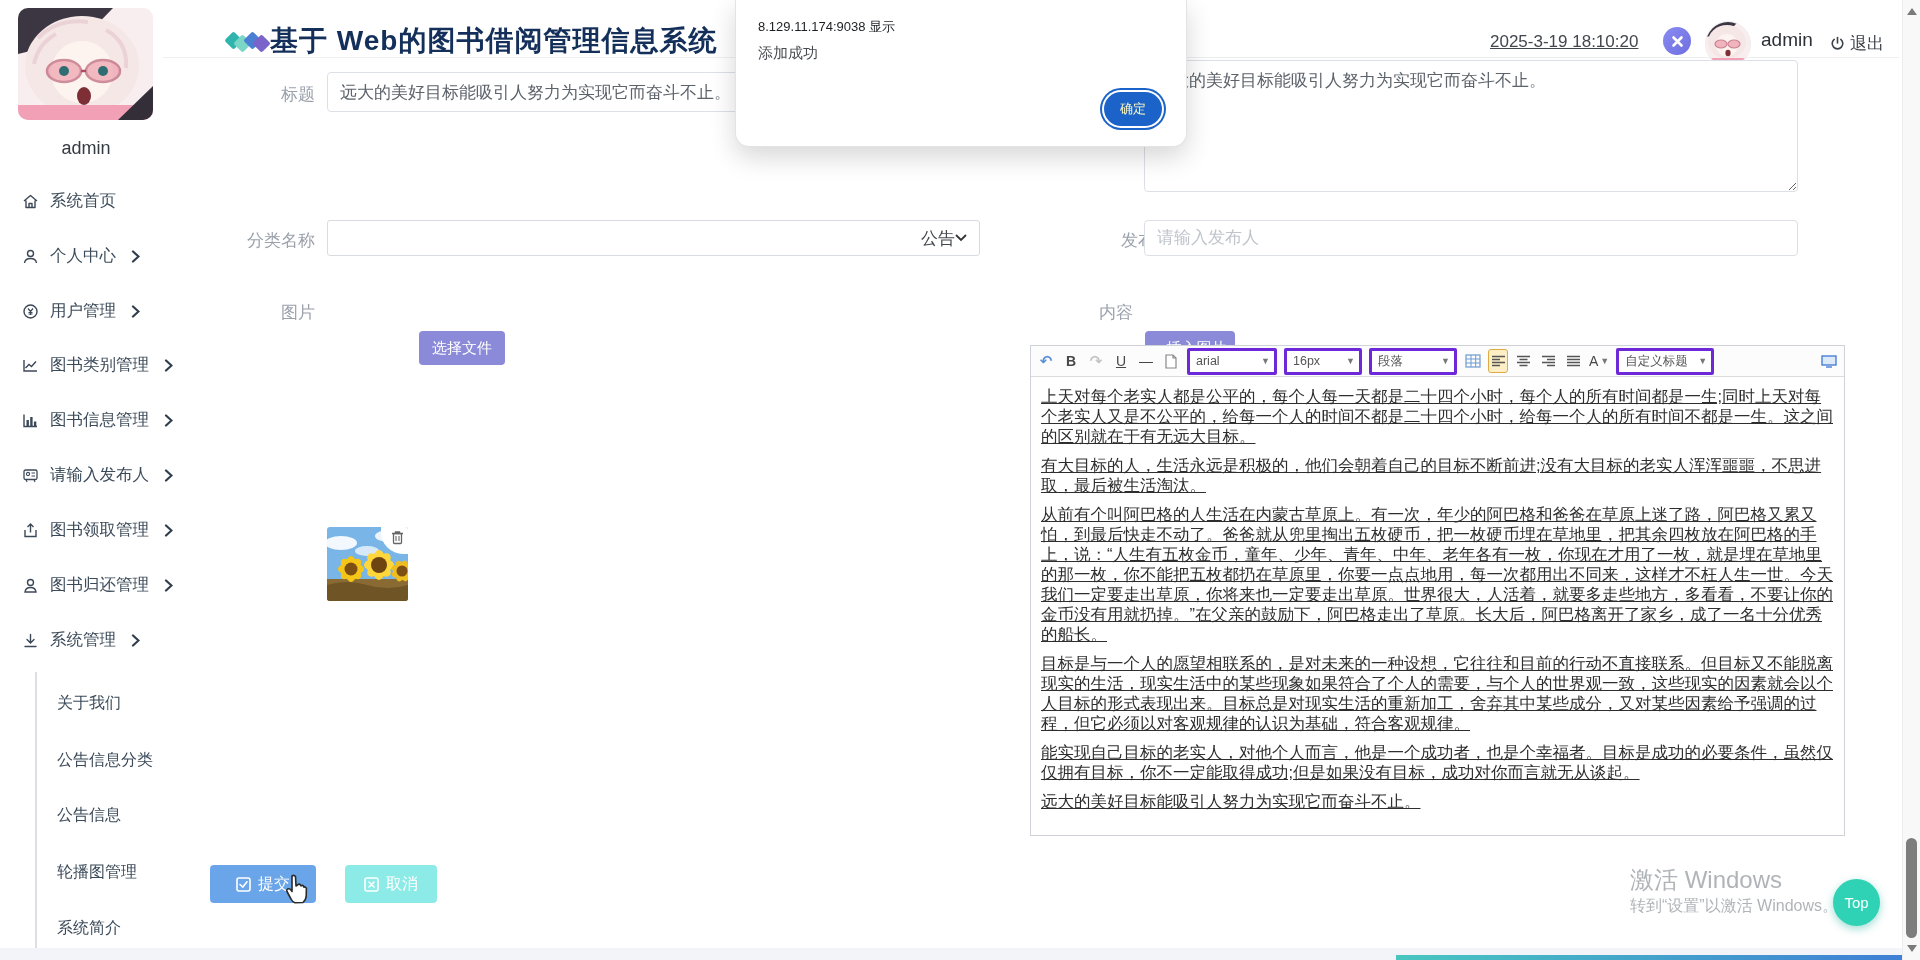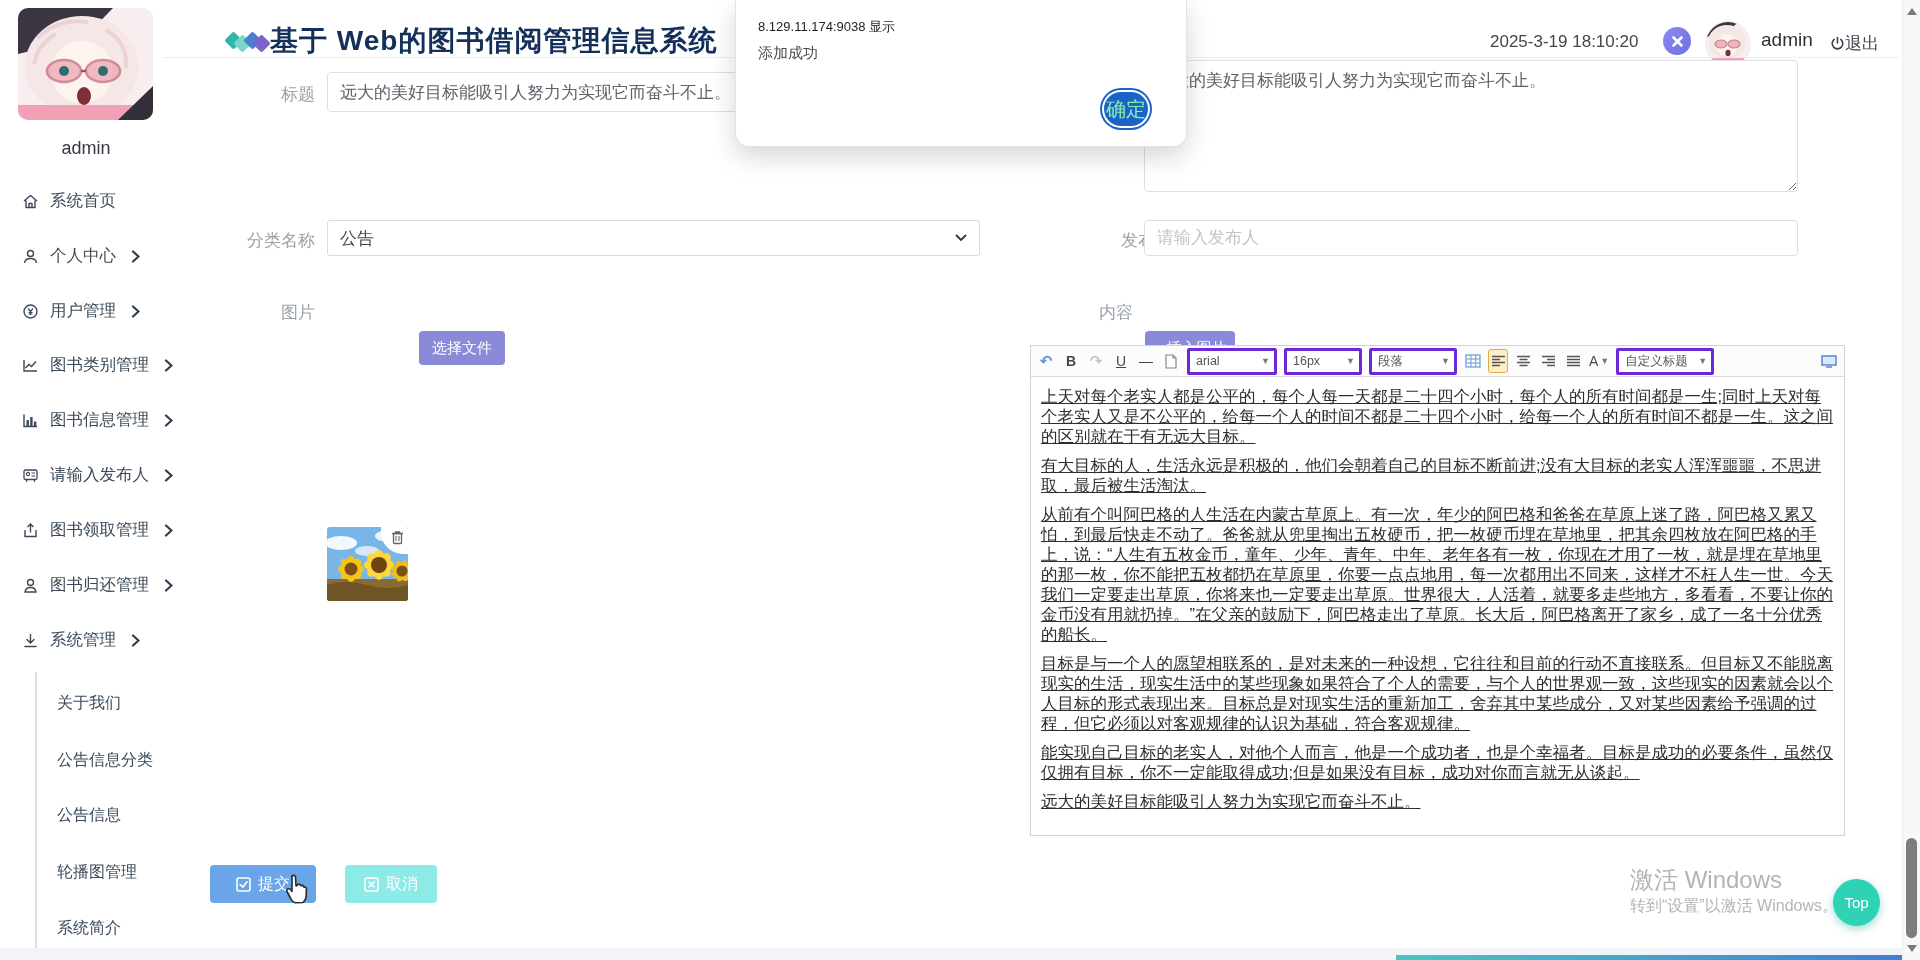--- a/index.html
+++ b/index.html
@@ -15,52 +15,52 @@
   .menu-item svg{flex:0 0 auto;}
   .chev{margin-left:4px;}
   .submenu-line{left:35px;top:672px;width:2px;height:284px;background:#dcdfe3;}
   .sub-item{left:57px;height:24px;display:flex;align-items:center;font-size:16px;color:#3b4a59;cursor:pointer;white-space:nowrap;}
 
   
   #logo{left:227px;top:30px;width:46px;height:24px;}
   .diamond{position:absolute;width:13px;height:13px;transform:rotate(45deg);border-radius:2px;}
   #page-title{left:270px;top:22px;font-size:28px;font-weight:700;color:#14305a;letter-spacing:1px;white-space:nowrap;}
   #header-line{left:163px;top:57px;width:1736px;height:1px;background:#eceef1;}
-  #datetime{left:1490px;top:32px;font-size:17px;color:#42474e;white-space:nowrap;}
+  #datetime{left:1490px;top:32px;font-size:17px;color:#42474e;white-space:nowrap;text-decoration:underline;}
   #fs-btn{left:1663px;top:27px;width:28px;height:28px;border-radius:50%;
     background:linear-gradient(135deg,#8b8bf2,#6e6ee0);color:#fff;display:flex;align-items:center;justify-content:center;
     font-size:14px;font-weight:700;cursor:pointer;}
   #header-avatar{left:1705px;top:21px;width:44px;height:44px;border-radius:50%;overflow:hidden;background:#f7edef;border:1px solid #eee;}
   #header-admin{left:1761px;top:29px;font-size:19px;color:#2d3137;}
-  #logout{left:1830px;top:32px;display:flex;align-items:center;font-size:17px;color:#3b4149;cursor:pointer;}
+  #logout{left:1830px;top:32px;display:flex;align-items:center;gap:5px;font-size:17px;color:#3b4149;cursor:pointer;}
 
   
   #dialog{left:735px;top:0;width:450px;height:146px;background:#fff;z-index:60;
     border:1px solid #e3e3e3;border-top:none;border-radius:0 0 14px 14px;
     box-shadow:0 10px 26px rgba(0,0,0,.16);}
   #dialog-source{left:22px;top:18px;font-size:13px;color:#1d1f23;}
   #dialog-message{left:22px;top:44px;font-size:15px;color:#474b50;}
-  #dialog-ok{left:1104px;top:92px;width:44px;height:34px;border-radius:17px;background:var(--dialog_blue,#1b62c9);
-    color:#86efac;font-size:20px;display:flex;align-items:center;justify-content:center;cursor:pointer;
+  #dialog-ok{left:1104px;top:92px;width:58px;height:34px;border-radius:17px;background:var(--dialog_blue,#1b62c9);
+    color:#fef9c3;font-size:13px;display:flex;align-items:center;justify-content:center;cursor:pointer;
     box-shadow:0 0 0 2px #fff,0 0 0 4px var(--dialog_blue,#1b62c9);z-index:61;}
 
   
   .f-label{width:120px;text-align:right;font-size:17px;color:#9aa1ab;white-space:nowrap;}
   #lbl-title{left:195px;top:83px;}
   #lbl-category{left:195px;top:229px;}
   #lbl-image{left:195px;top:301px;}
   #lbl-publisher{left:1052px;top:229px;width:120px;text-align:right;}
   #lbl-content{left:1013px;top:301px;width:120px;text-align:right;}
   .txt-input{border:1px solid #dcdfe6;border-radius:4px;background:#fff;font-size:17px;color:#5d636b;
     padding:0 12px;outline:none;box-sizing:border-box;font-family:inherit;}
   #input-title{left:327px;top:72px;width:653px;height:40px;}
   #textarea-summary{left:1144px;top:60px;width:654px;height:132px;border:1px solid #dcdfe6;border-radius:4px;
     font-size:17px;color:#5d636b;padding:8px 10px;box-sizing:border-box;resize:both;outline:none;font-family:inherit;line-height:24px;}
   #select-category{left:327px;top:220px;width:653px;height:36px;border:1px solid #d8dbe0;border-radius:3px;background:#fff;
-    display:flex;align-items:center;justify-content:space-between;padding:0 12px;box-sizing:border-box;cursor:pointer;}
+    display:flex;align-items:center;justify-content:flex-end;padding:0 12px;box-sizing:border-box;cursor:pointer;}
   #select-category .sel-text{font-size:17px;color:#43474d;}
   #input-publisher{left:1144px;top:220px;width:654px;height:36px;}
   #input-publisher::placeholder{color:#c0c4cc;}
   .purple-btn{background:var(--accent_purple,#8a8ad8);color:#fff;border:none;border-radius:4px;font-size:15px;
     display:flex;align-items:center;justify-content:center;cursor:pointer;font-family:inherit;margin-top:40px;}
   #btn-choose{left:419px;top:291px;width:86px;height:34px;}
   #btn-insert{left:1145px;top:291px;width:90px;height:34px;padding-left:19px;}
 
   
   #editor{left:1030px;top:345px;width:815px;height:491px;border:1px solid #cfd3d7;box-sizing:border-box;background:#fff;}

